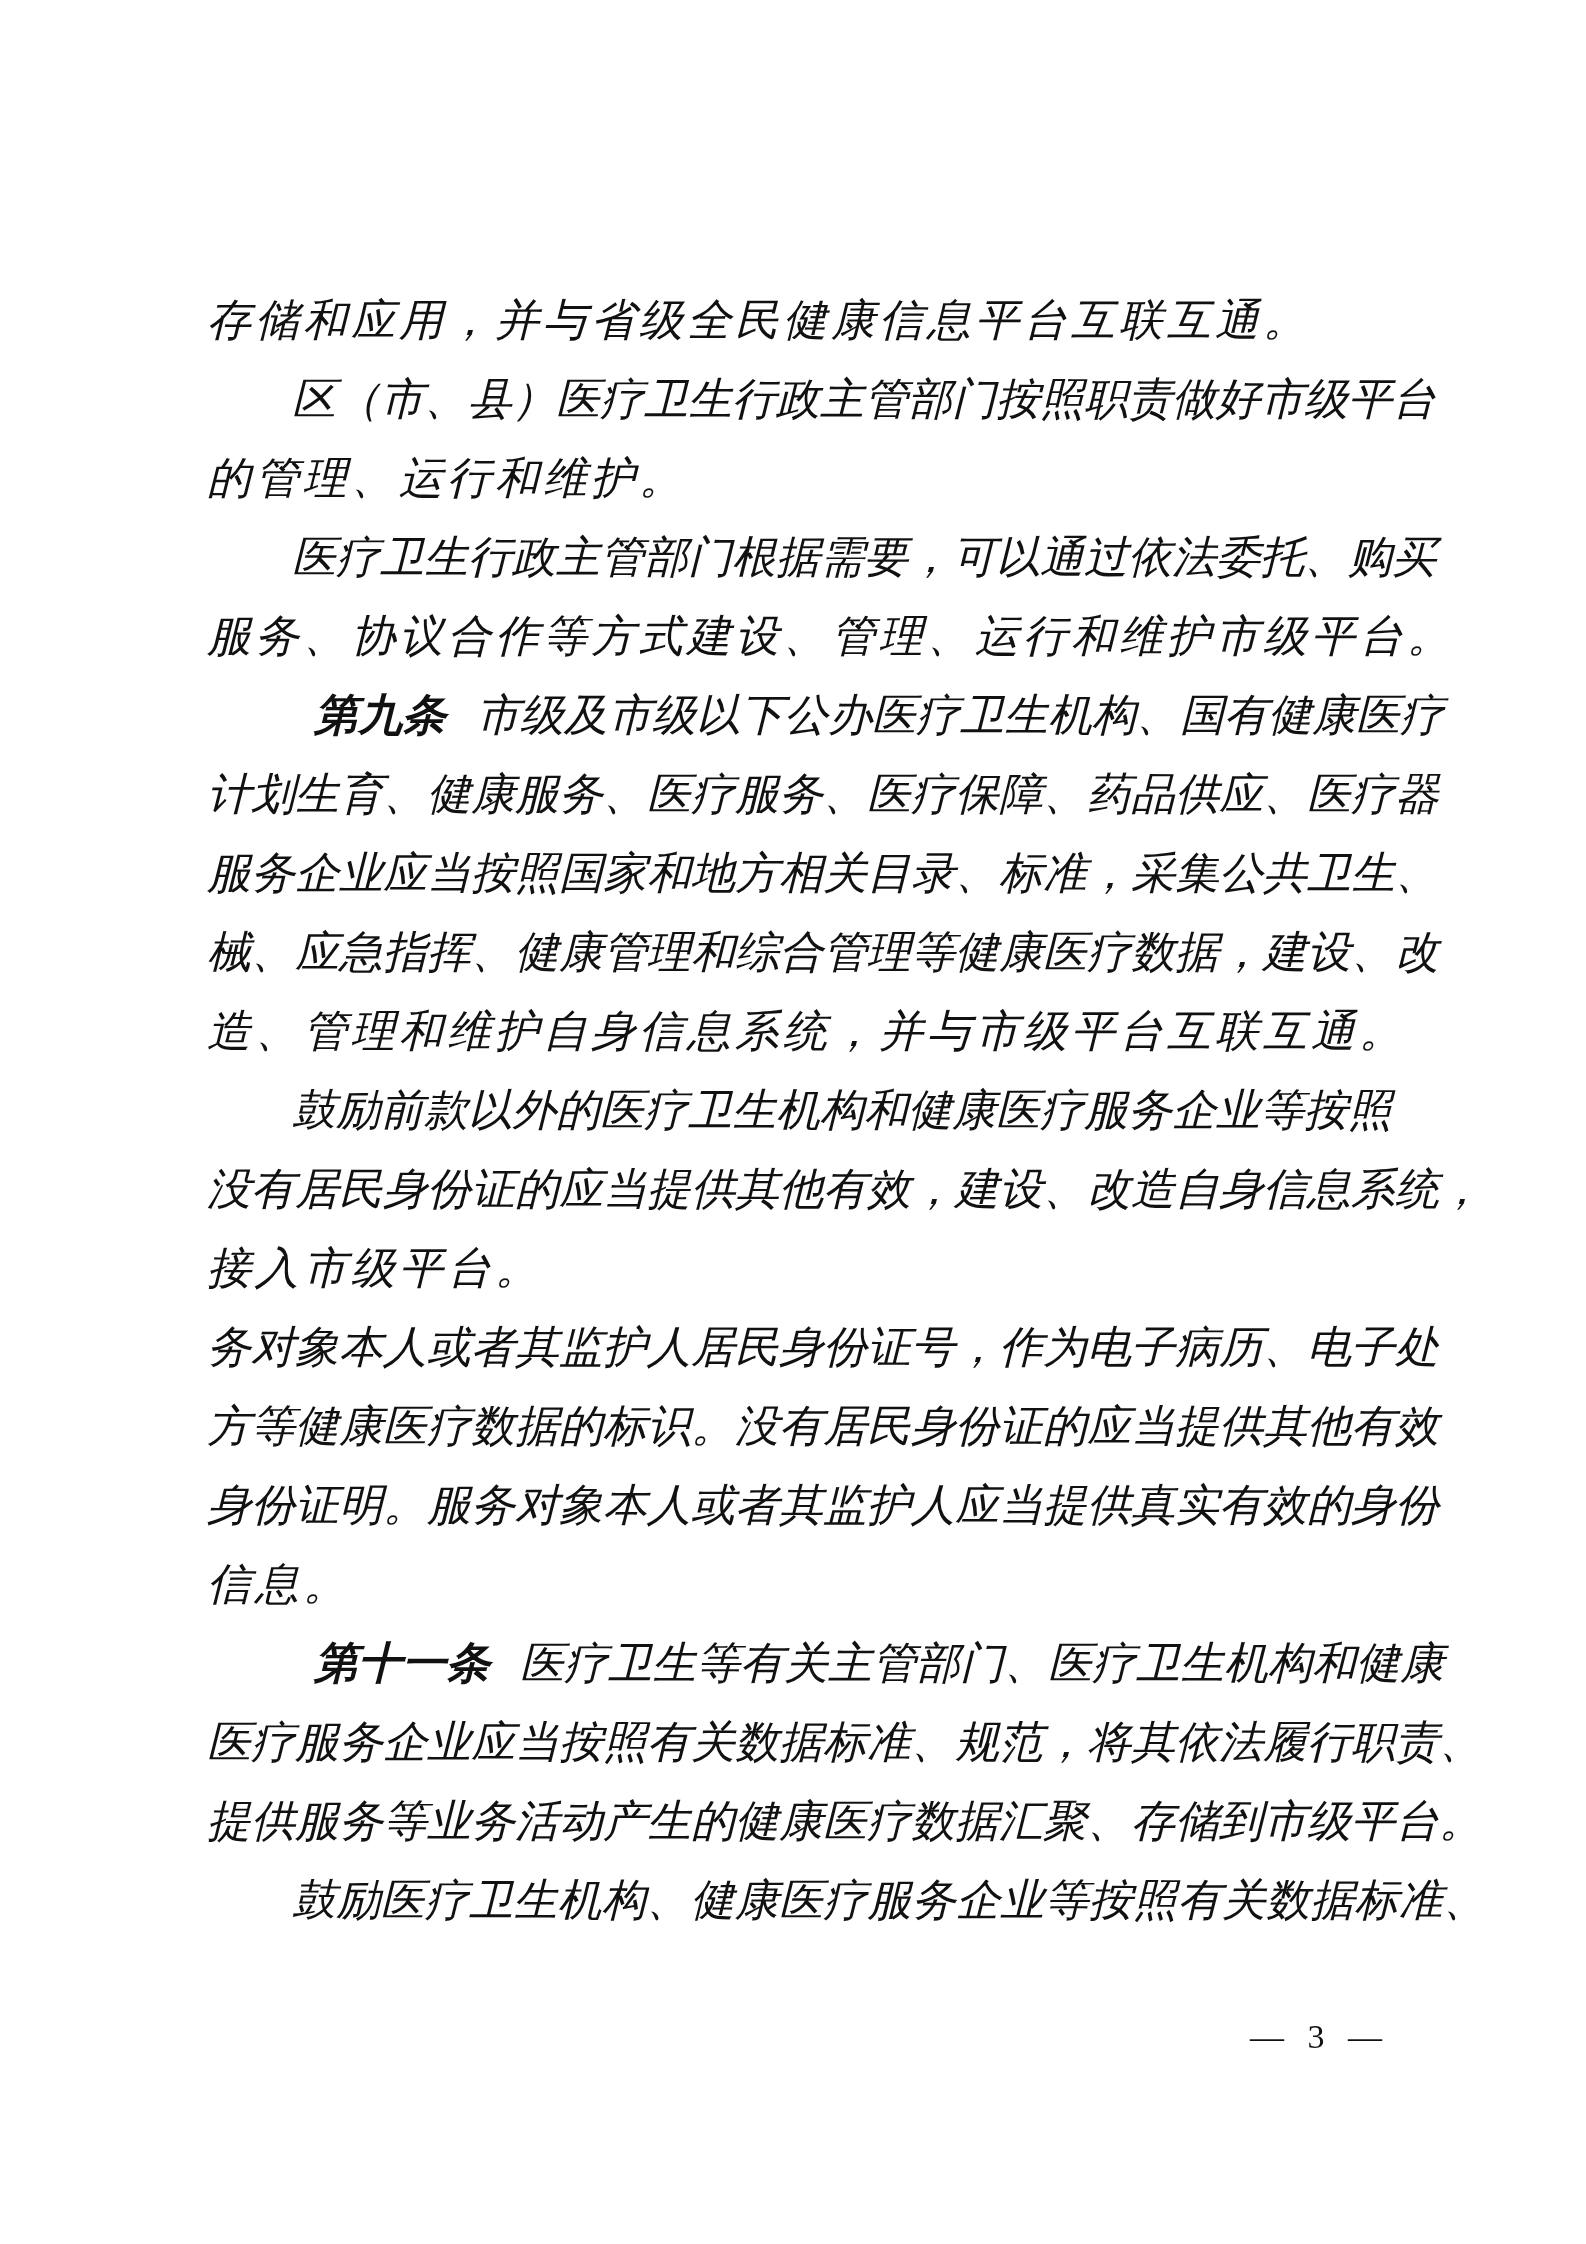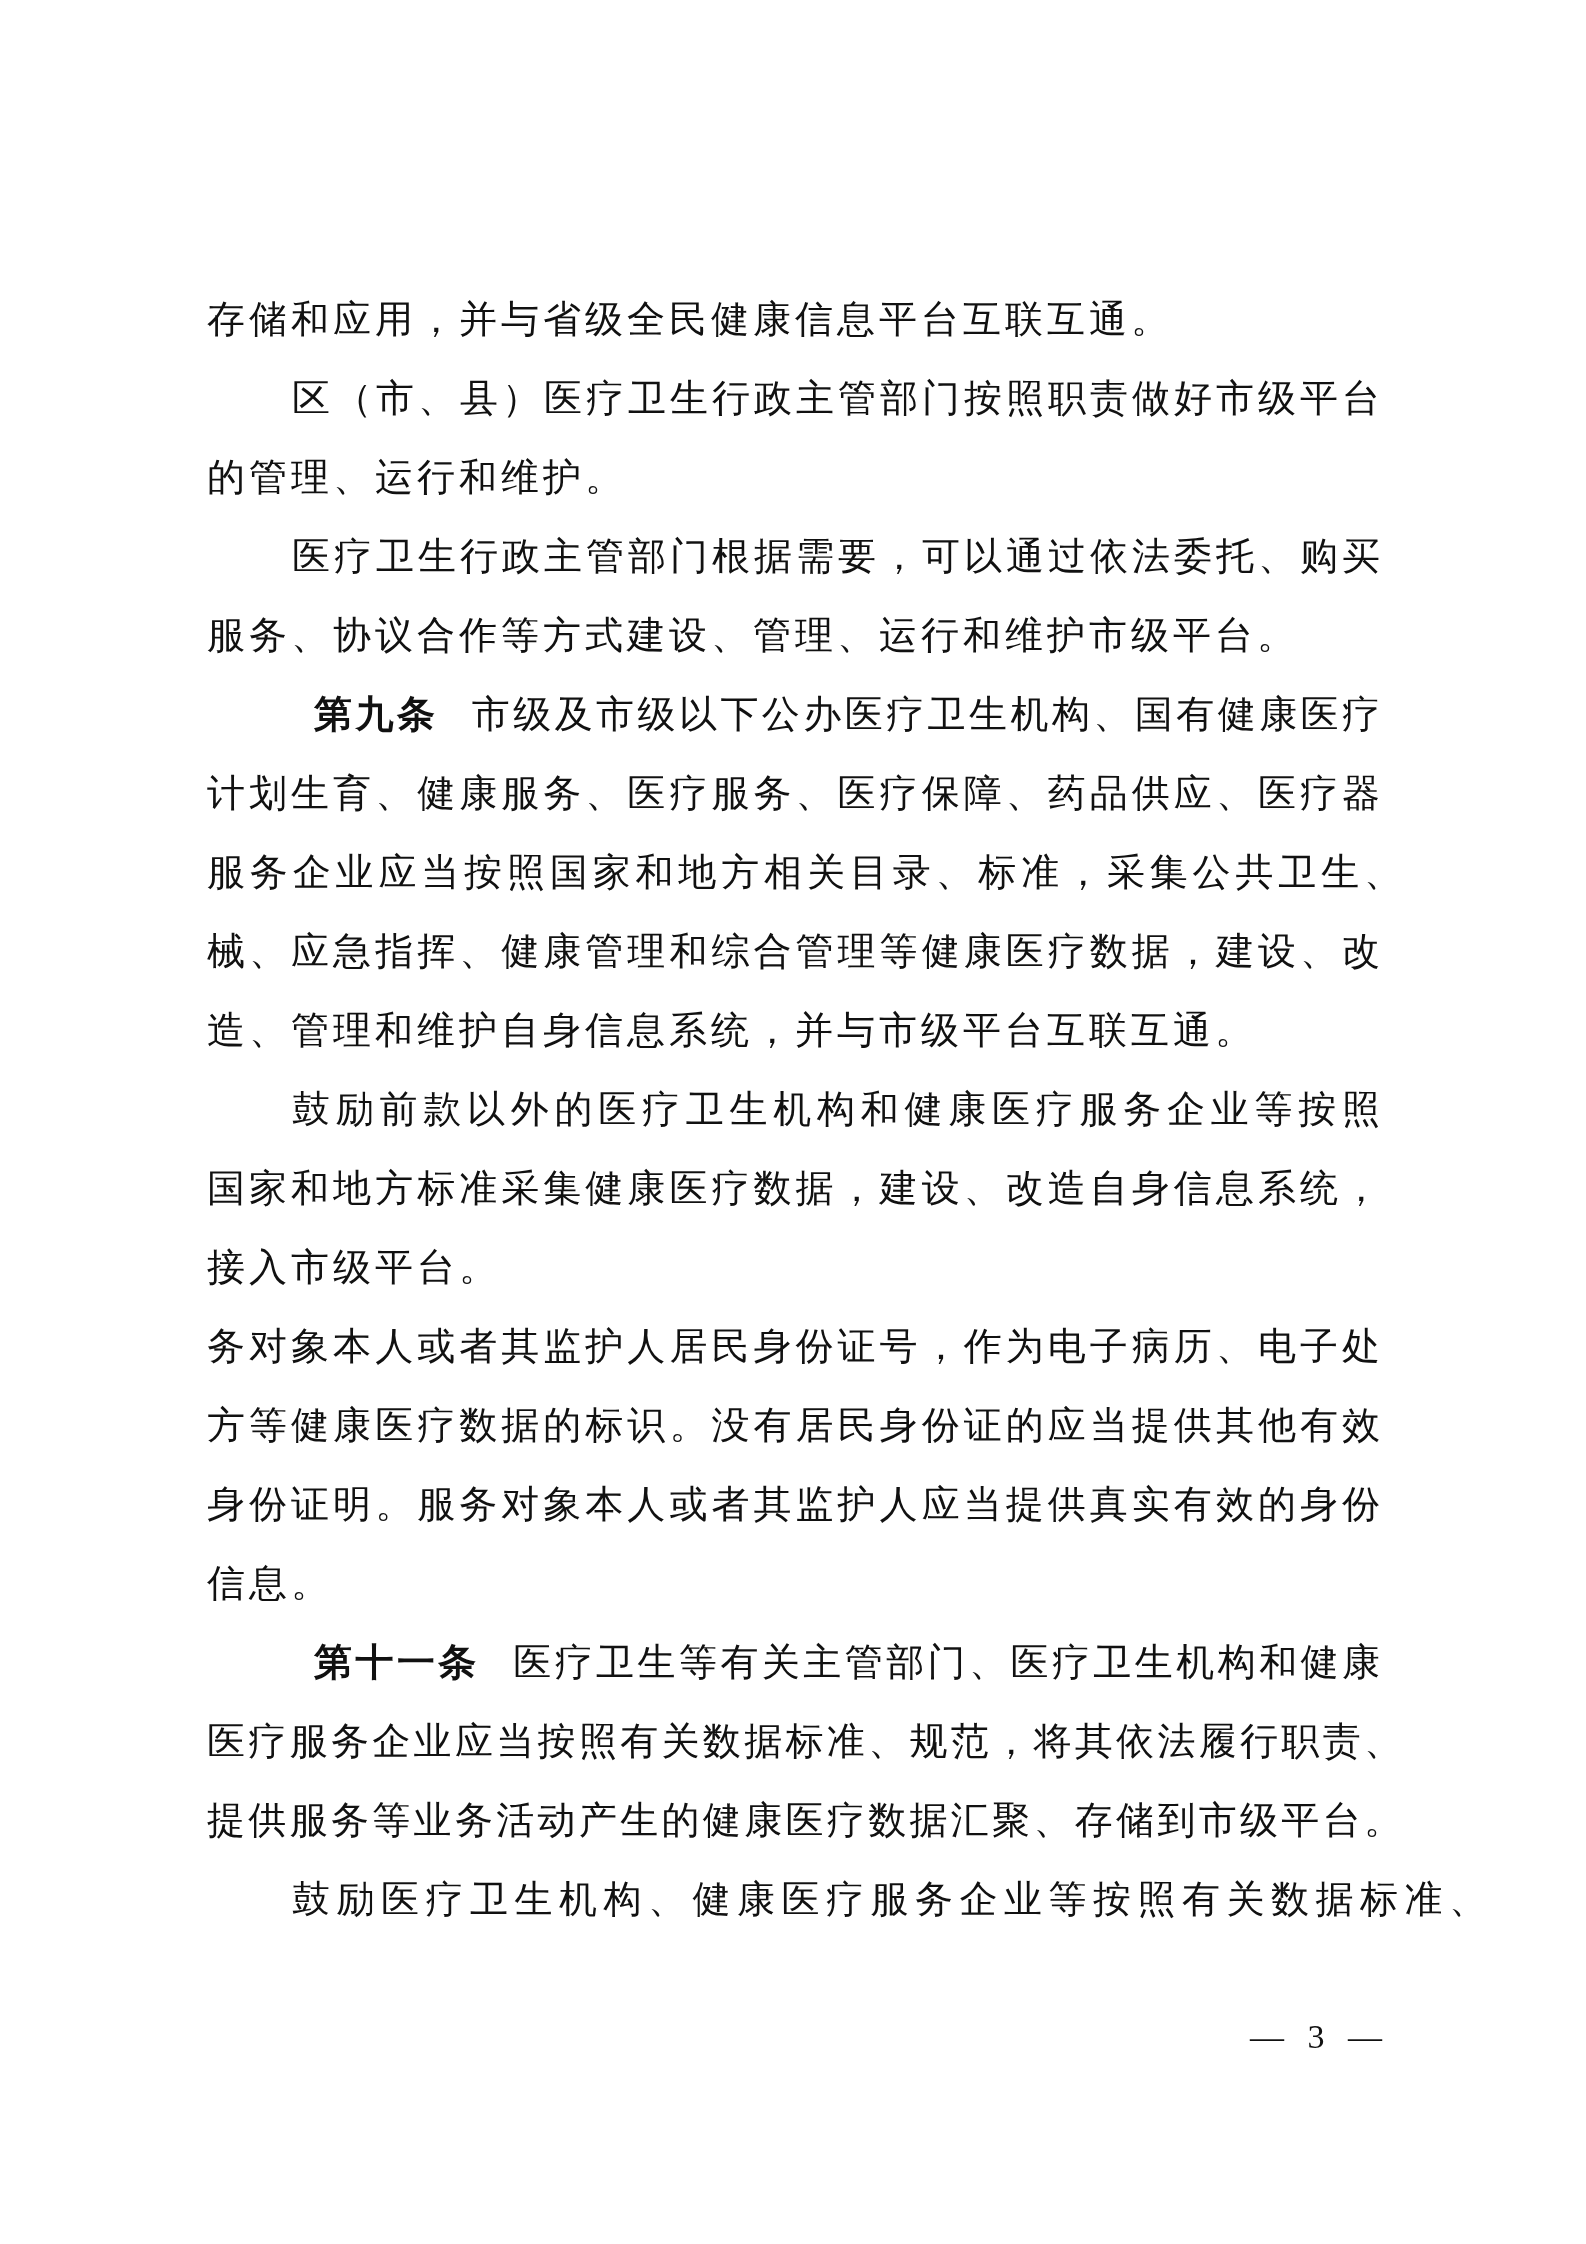--- a/index.html
+++ b/index.html
@@ -24,23 +24,24 @@
   }
   .body-text {
     position: absolute;
     left: 207px;
     top: 280px;
     width: 1173px;
   }
   .line {
     height: 79px;
     line-height: 79px;
-    font-size: 38px;
+    font-size: 44px;
     white-space: nowrap;
     overflow: visible;
+    font-style: italic;
   }
   .line.full {
     text-align: justify;
     text-align-last: justify;
   }
   .line.short {
     text-align: left;
     letter-spacing: 4px;
   }
   .line.indent {
@@ -116,21 +117,21 @@
 
     <div class="line short">
       <span>造、管理和维护自身信息系统，并与市级平台互联互通。</span>
     </div>
 
     <div class="line full indent">
       <span>鼓励前款以外的医疗卫生机构和健康医疗服务企业等按照</span>
     </div>
 
     <div class="line full">
-      <span>国家和地方标准采集健康医疗数据，建设、改造自身信息系统，</span>
+      <span>没有居民身份证的应当提供其他有效，建设、改造自身信息系统，</span>
     </div>
 
     <div class="line short">
       <span>接入市级平台。</span>
     </div>
 
 
     <div class="line full">
       <span>务对象本人或者其监护人居民身份证号，作为电子病历、电子处</span>
     </div>

